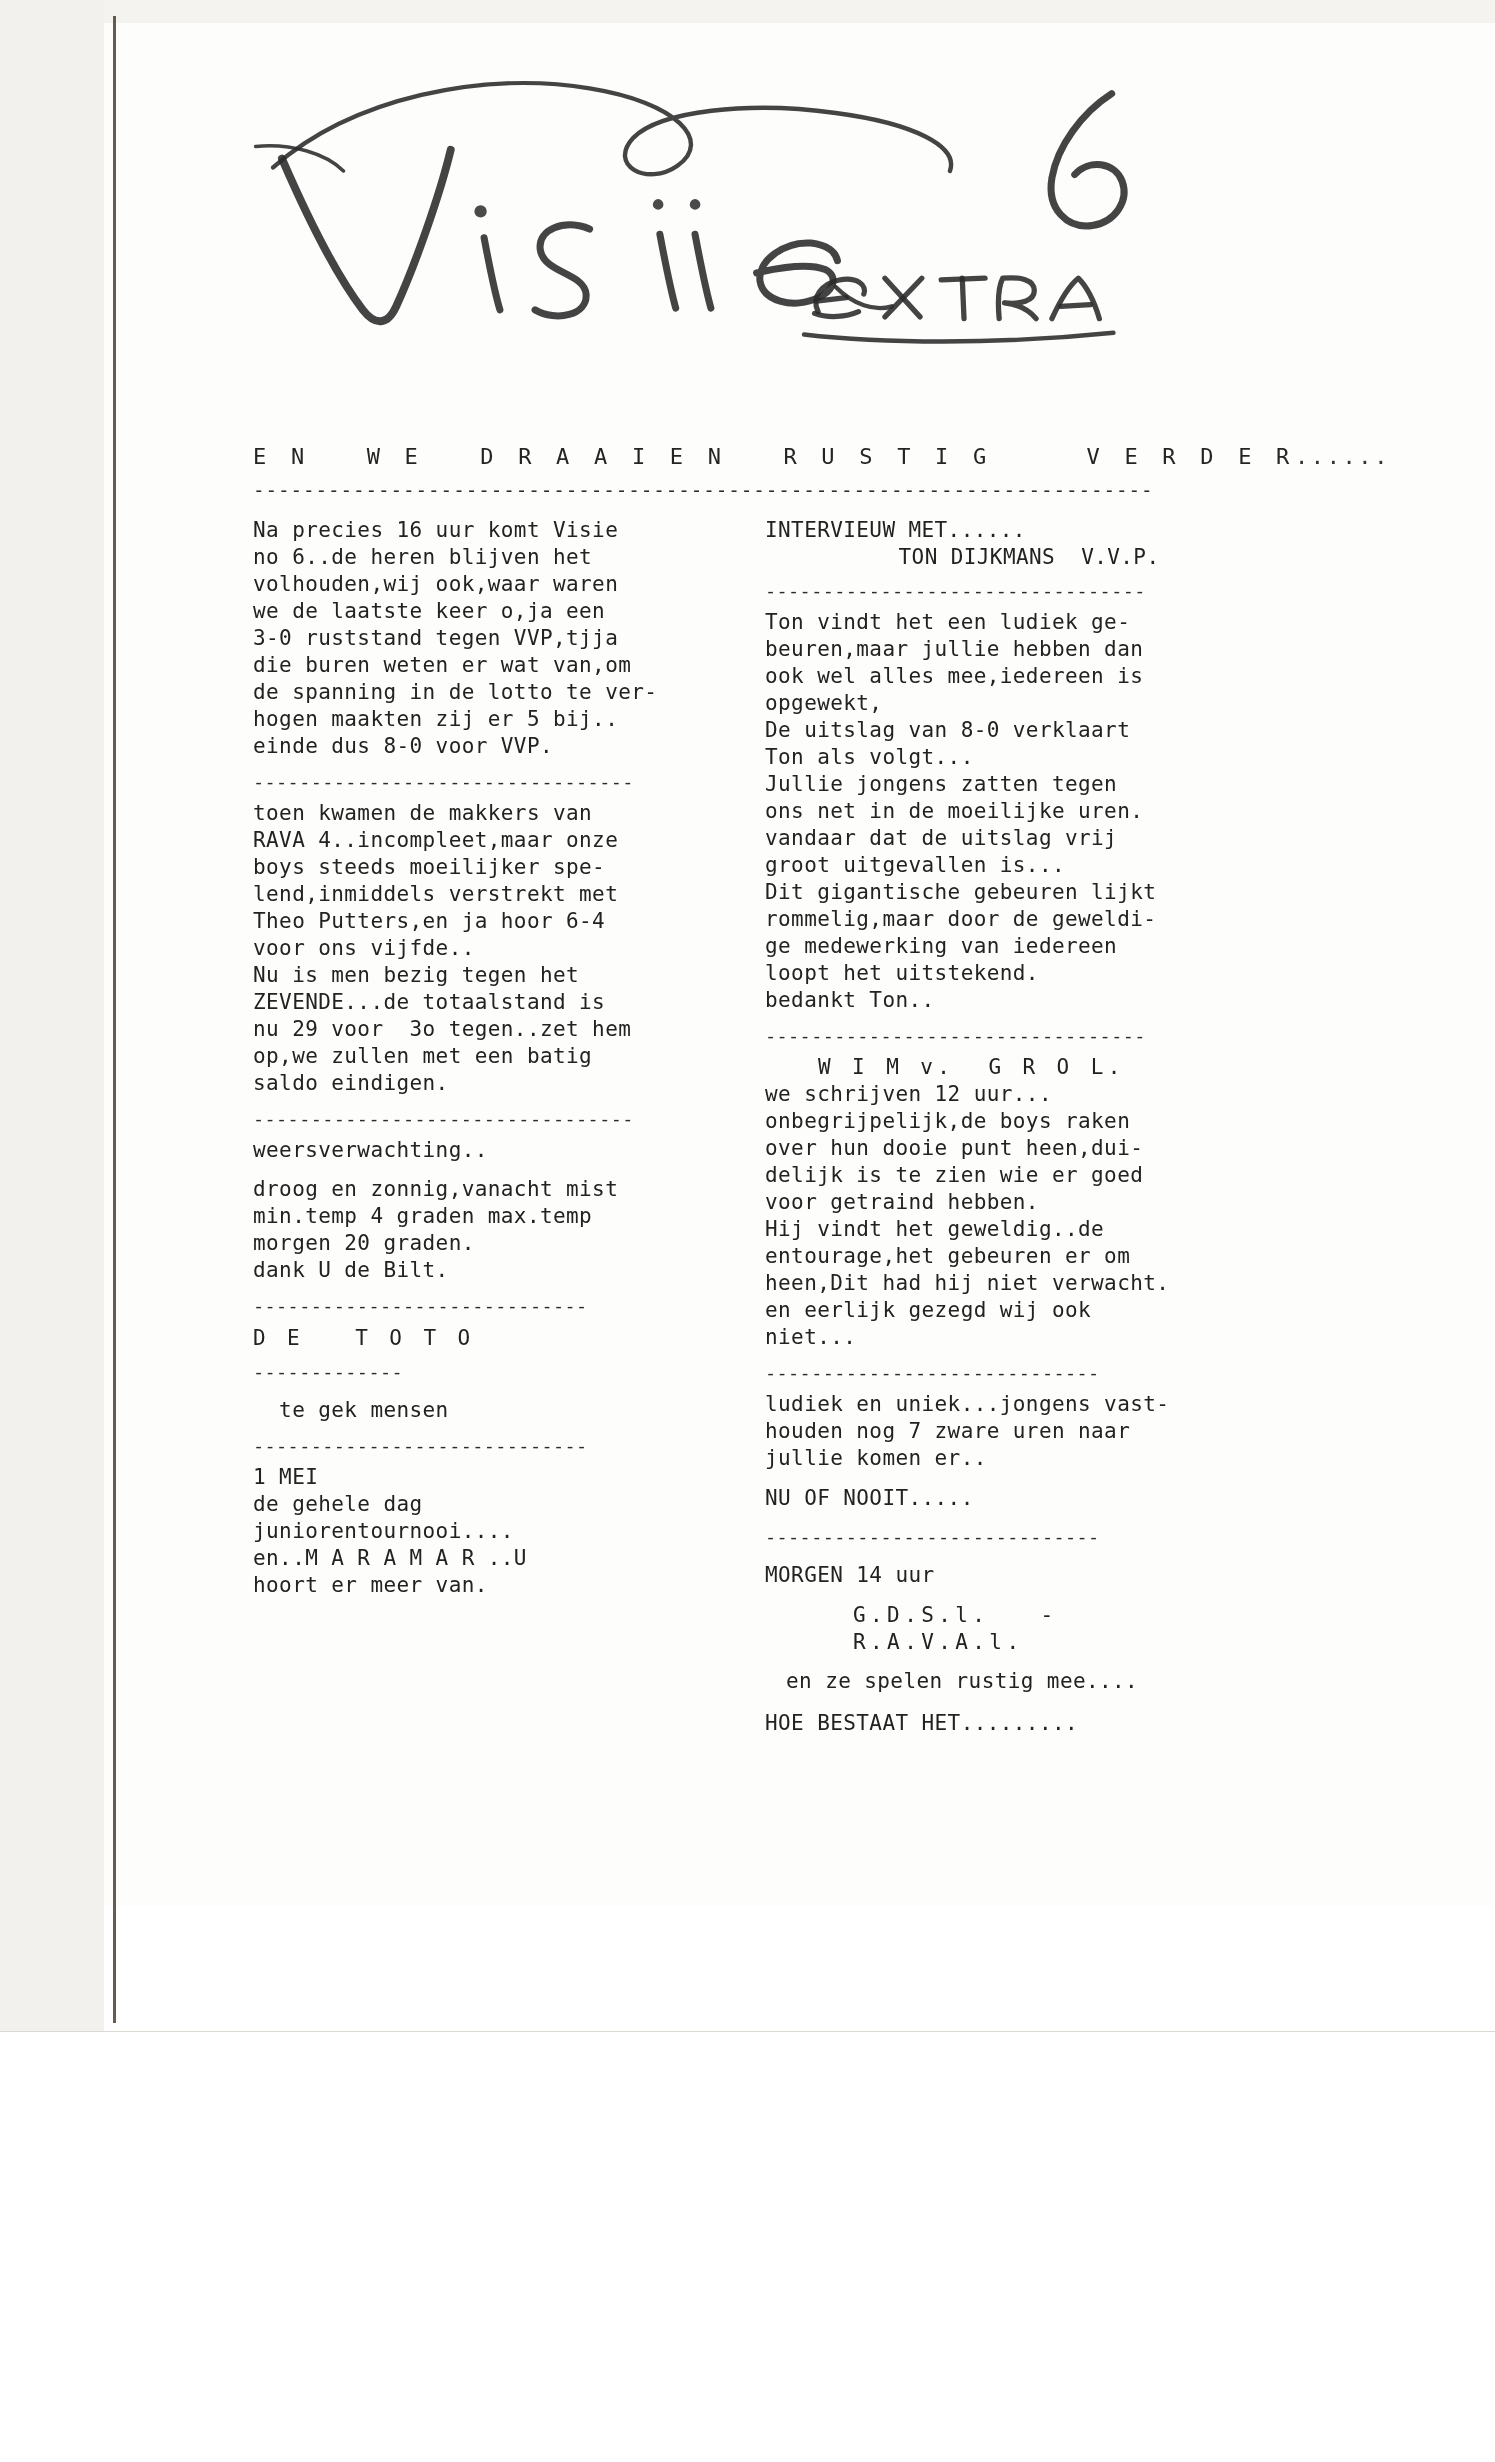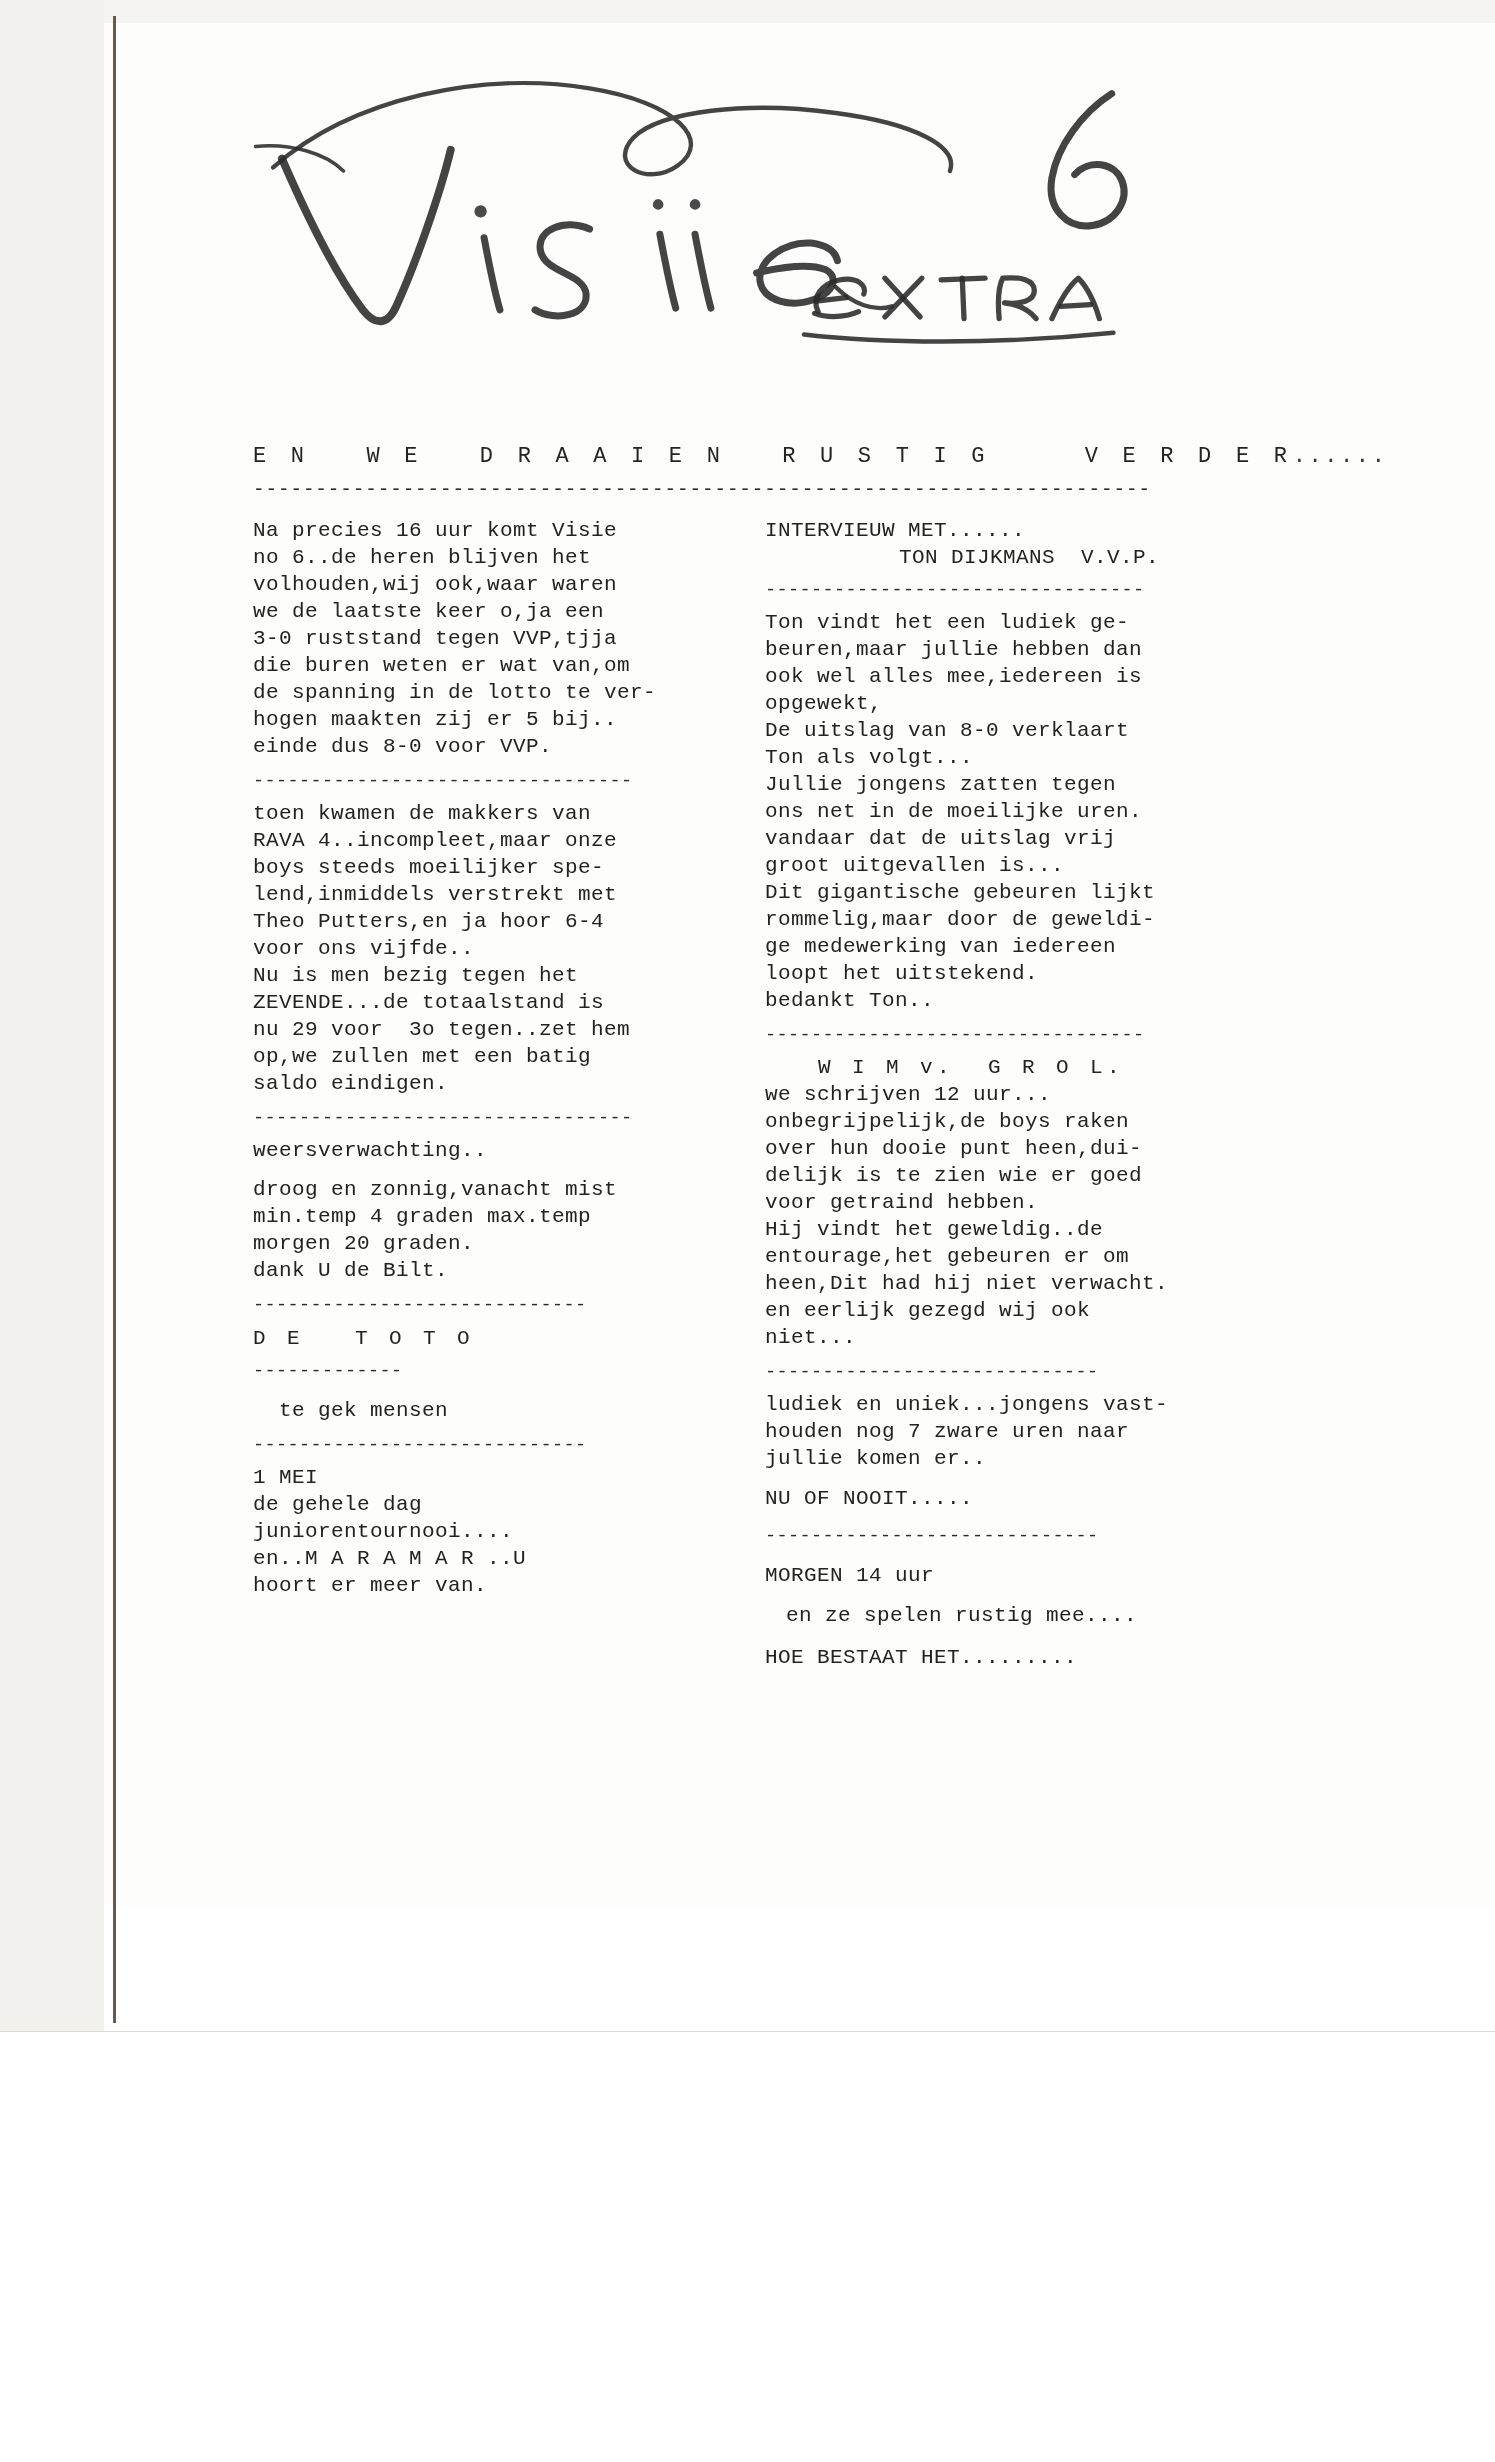--- a/index.html
+++ b/index.html
@@ -16,21 +16,20 @@
     overflow: hidden;
   }
 
   
   #page-sheet {
     position: absolute;
     left: 0; top: 0;
     width: 1495px;
     height: 1906px;
     background: #fdfdfb;
-    font-family: Liberation Mono, monospace;
   }
   
   #scan-edge-left {
     position: absolute;
     left: 0; top: 0;
     width: 104px; height: 2031px;
     background: #f2f1ee;
   }
   #scan-edge-top {
     position: absolute;
@@ -292,19 +291,20 @@
 niet...</p>
       <div class="rule-sm">-----------------------------</div>
 
       <p class="para blk">ludiek en uniek...jongens vast-
 houden nog 7 zware uren naar
 jullie komen er..</p>
       <p class="para blk gap-top">NU OF NOOIT.....</p>
       <div class="rule-sm gap-top">-----------------------------</div>
 
       <p class="para gap-top">MORGEN 14 uur</p>
+      <p class="para sub-center3 gap-top spaced">G.D.S.l.   -   R.A.V.A.l.</p>
       <p class="para indent-sm gap-top">en ze spelen rustig mee....</p>
       <p class="para gap-top-lg">HOE BESTAAT HET.........</p>
     </div>
 
   </div>
 </div>
 
 
 </body></html>

